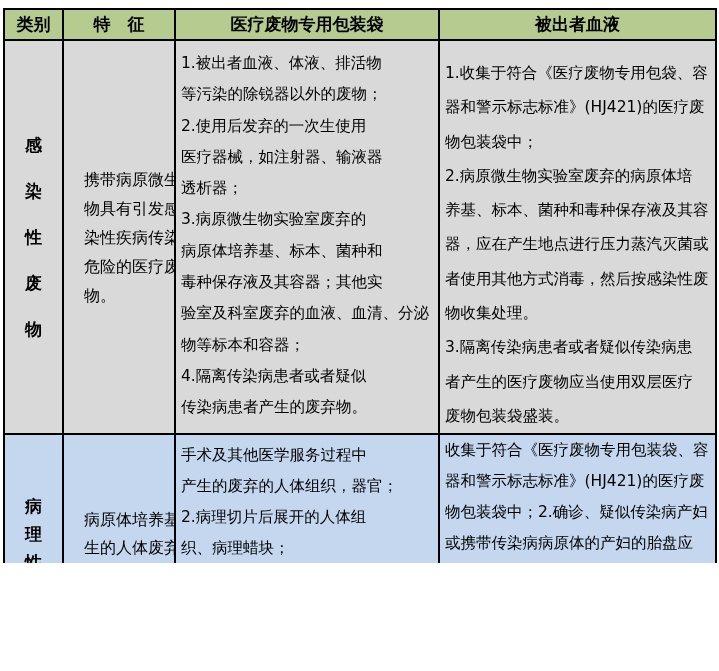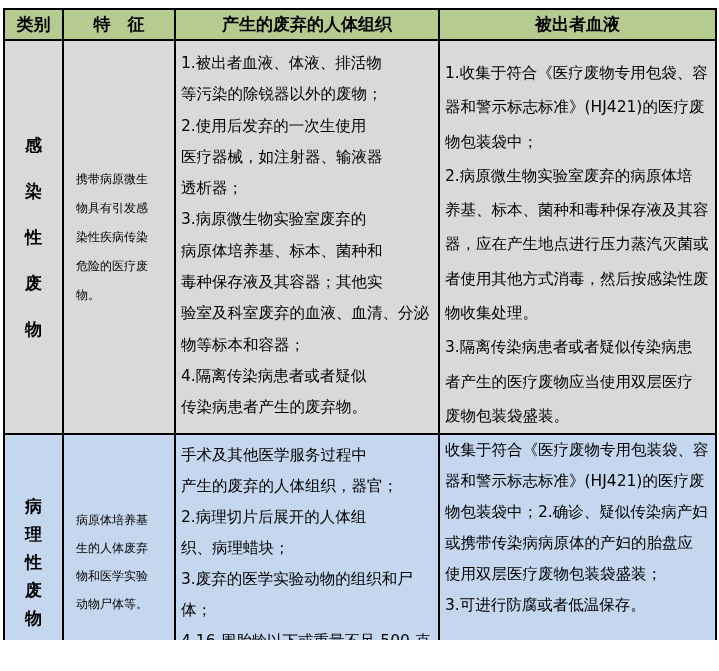--- a/index.html
+++ b/index.html
@@ -1,18 +1,18 @@
 <!DOCTYPE html>
 <html><head>
 <meta charset="utf-8">
 <style>
   html,body{margin:0;padding:0;background:#ffffff;}
   .stage{
     position:relative;
-    width:719px;height:640px;
+    width:719px;height:563px;
     overflow:hidden;
     background:#ffffff;
     font-family:"DejaVu Sans",sans-serif;
     color:#000;
   }
   table.tbl{
     position:absolute;left:3px;top:8px;
     width:712px;
     border-collapse:collapse;
     table-layout:fixed;
@@ -38,21 +38,21 @@
   }
   tr.r1 td{background:#d9d9d9;height:374px;}
   tr.r2 td{background:#c4d7ef;height:251px;}
   .txt{white-space:pre;}
   
   td.cat{text-align:center;}
   td.cat .txt{font-weight:bold;font-size:17px;}
   tr.r1 td.cat .txt{line-height:46px;}
   tr.r2 td.cat .txt{line-height:28px;}
   
-  td.feat .txt{font-size:12px;padding-left:12px;}
+  td.feat .txt{font-size:16px;padding-left:12px;margin-left:8px;}
   tr.r1 td.feat .txt{line-height:29px;}
   tr.r2 td.feat .txt{line-height:28px;}
   
   td.comp{vertical-align:top;}
   td.comp .txt{font-size:15.5px;padding:7px 2px 0 5px;}
   tr.r1 td.comp .txt{line-height:31.3px;}
   tr.r2 td.comp .txt{line-height:31px;padding-top:5px;}
   
   td.coll{vertical-align:top;position:relative;}
   td.coll .txt{font-size:15.5px;padding:0 2px 0 5px;}
@@ -81,21 +81,21 @@
     <colgroup>
       <col class="c1">
         <col class="c2">
         <col class="c3">
         <col class="c4">
     </colgroup>
     <tbody>
         <tr class="hdr">
       <th>类别</th>
       <th>特　征</th>
-      <th>产生的废弃的人体组织</th>
+      <th>医疗废物专用包装袋</th>
       <th>被出者血液</th>
     </tr>
     <tr class="r1">
       <td class="cat">
         <div class="txt">感
 染
 性
 废
 物</div>
       </td>

